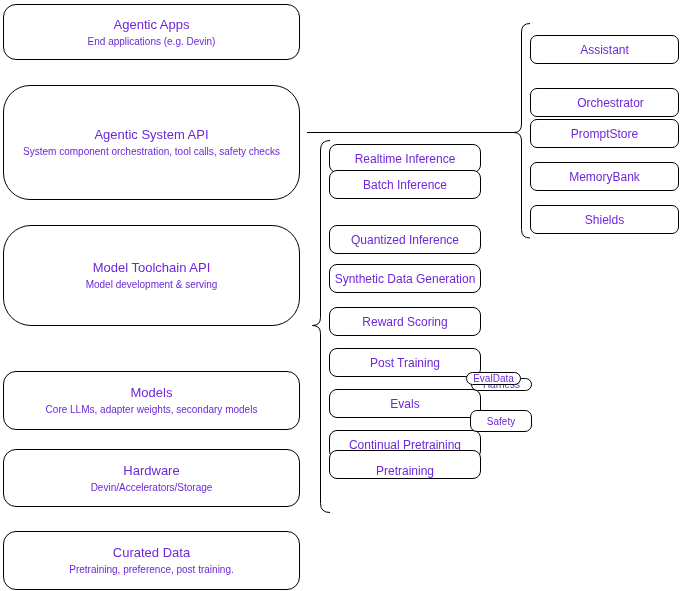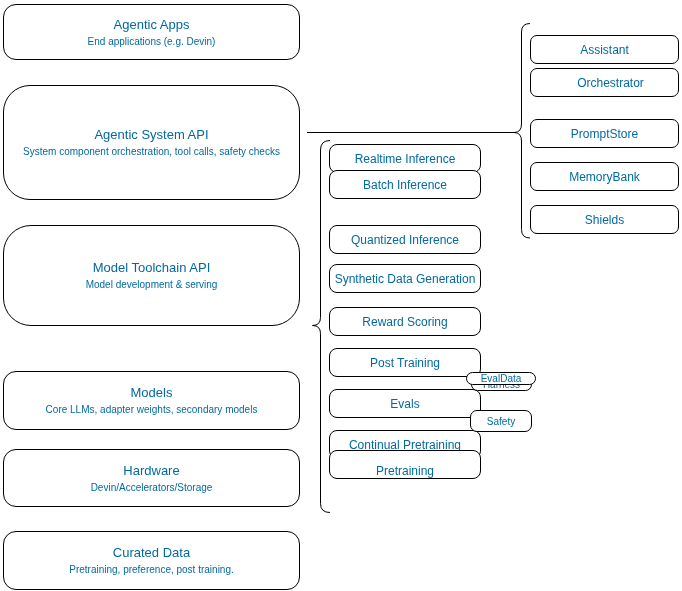--- a/index.html
+++ b/index.html
@@ -1,18 +1,18 @@
 <!DOCTYPE html>
 <html><head>
 <meta charset="utf-8">
 <style>
   html,body{margin:0;padding:0;background:#ffffff;}
   .canvas{
     position:relative;width:682px;height:591px;background:#ffffff;
-    font-family:"Liberation Sans",sans-serif;color:#0369a1;overflow:hidden;
+    font-family:"Liberation Sans",sans-serif;color:#6d28d9;overflow:hidden;
   }
   .overlay{position:absolute;left:0;top:0;z-index:1;}
   .overlay path{fill:none;stroke:#000000;stroke-width:1;}
   .node{
     position:absolute;box-sizing:border-box;background:#ffffff;border:1px solid #000000;
     display:flex;flex-direction:column;align-items:center;justify-content:center;
     text-align:center;z-index:2;
   }
   .big{left:3px;width:297px;border-radius:13px;}
   .bigr{border-radius:27px;}
@@ -34,26 +34,26 @@
   #mb0{top:144px;}
   #mb1{top:170px;}
   #mb2{top:225px;}
   #mb3{top:264px;}
   #mb4{top:307px;}
   #mb5{top:348px;}
   #mb6{top:389px;}
   #mb7{top:430px;}
   #mb8{top:450px;justify-content:flex-end;}
   #rb0{top:35px;}
-  #rb1{top:68px;padding-left:12px;}
+  #rb1{top:88px;padding-left:12px;}
   #rb2{top:119px;}
   #rb3{top:162px;}
   #rb4{top:205px;}
   #pt0{left:471px;top:378px;width:61px;height:13px;}
-  #pt1{left:466px;top:372px;width:70px;height:13px;}
+  #pt1{left:466px;top:372px;width:55px;height:13px;}
   #pt2{left:470px;top:410px;width:62px;height:22px;}
 </style>
 </head>
 <body>
 
 <div class="canvas">
 
   <svg class="overlay" width="682" height="591" viewBox="0 0 682 591">
     <path d="M 307 132.5 L 514 132.5"></path>
     <path d="M 530 23.5 Q 521.5 23.5 521.5 32 L 521.5 124 Q 521.5 132.5 514 132.5 Q 521.5 132.5 521.5 141 L 521.5 229.5 Q 521.5 238 530 238"></path>

